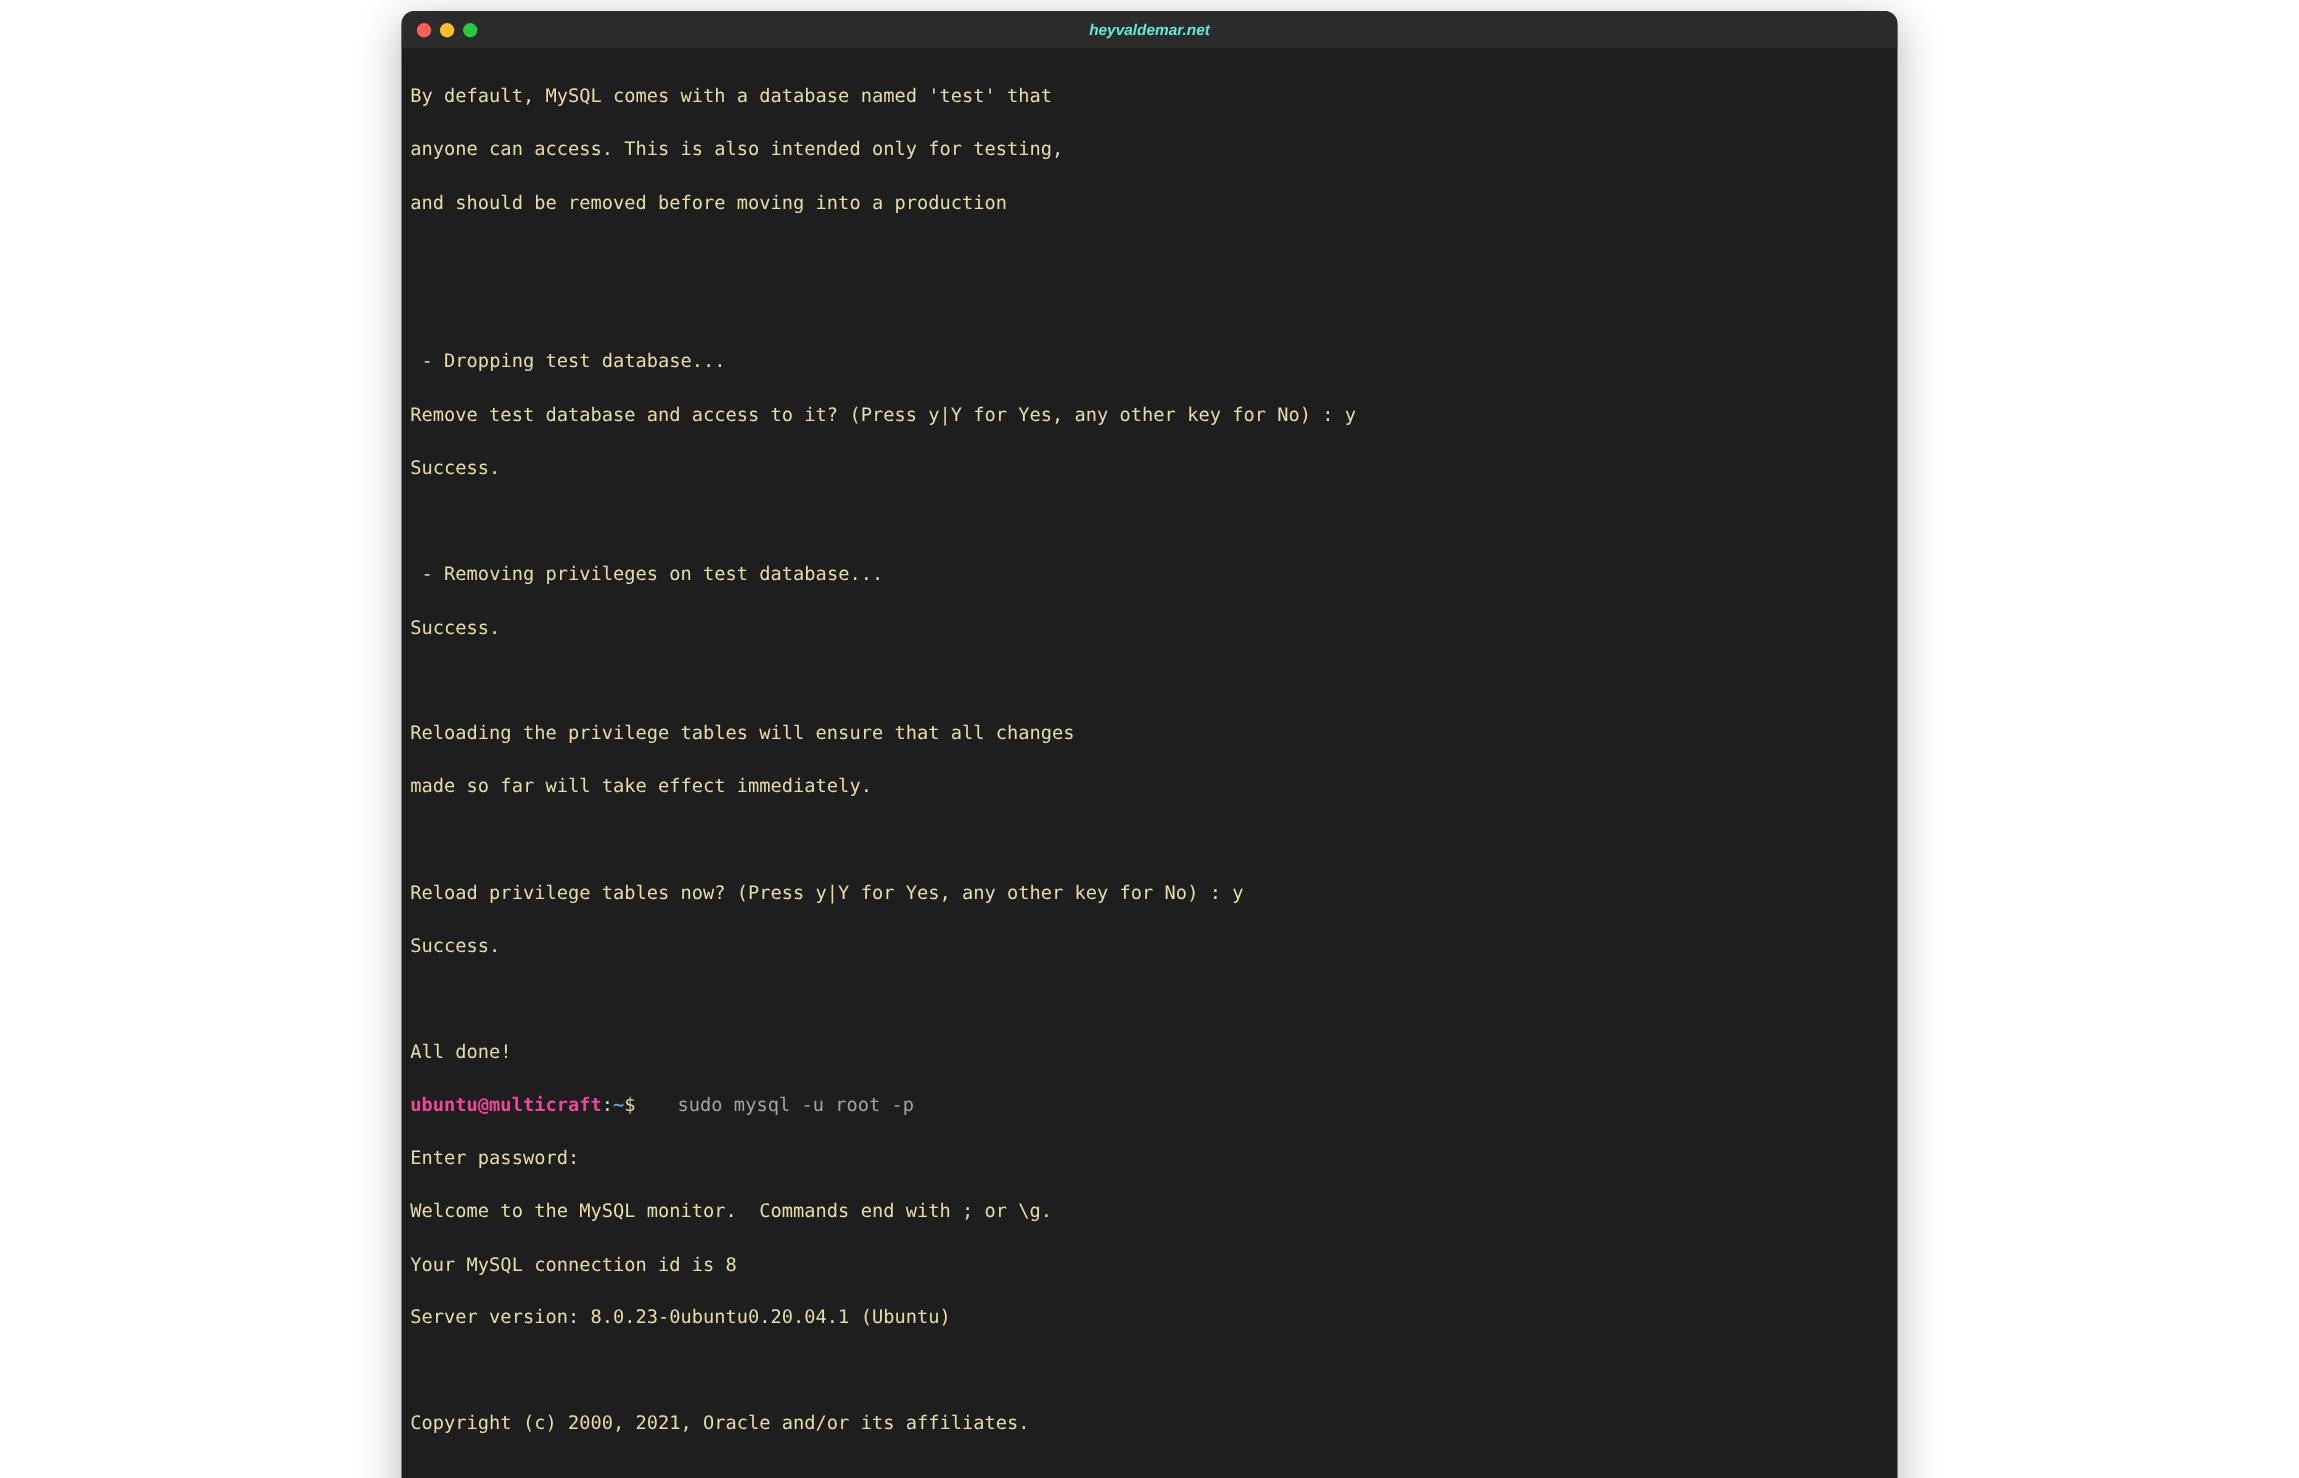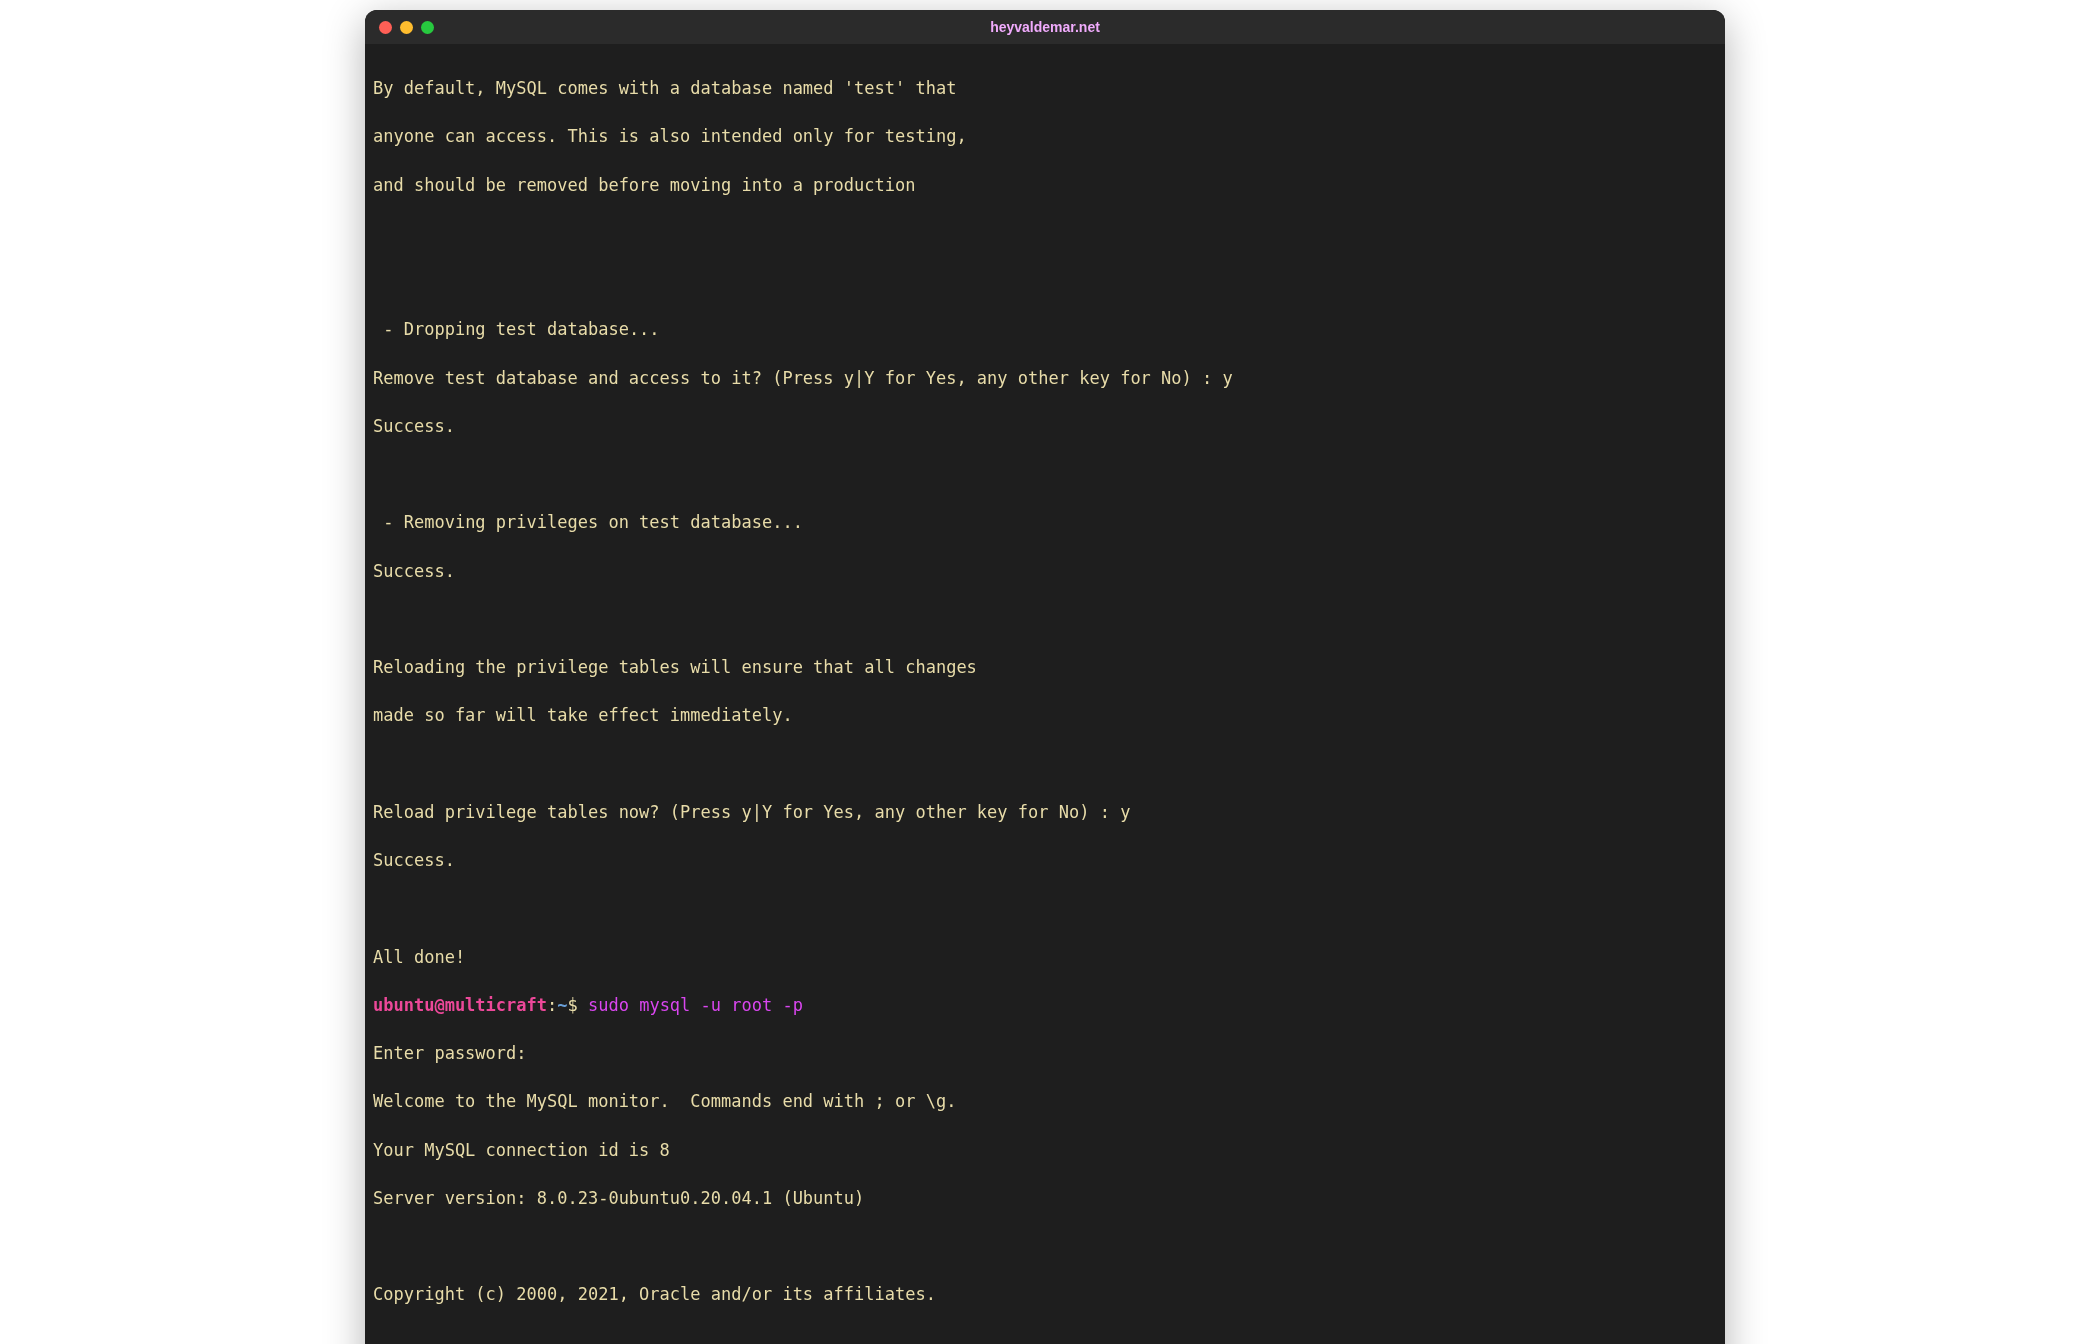--- a/index.html
+++ b/index.html
@@ -40,25 +40,26 @@
     }
     .light {
       width: 13px;
       height: 13px;
       border-radius: 50%;
     }
     .light.red { background: #ff5f56; }
     .light.yellow { background: #ffbd2e; }
     .light.green { background: #27c93f; }
     .window-title {
-      color: #f0abfc;
+      color: #5eead4;
       font-size: 14px;
       font-weight: 600;
       margin: 16px auto;
       font-family: -apple-system, BlinkMacSystemFont, "Segoe UI", sans-serif;
+      font-style: italic;
     }
     .terminal-body {
       padding: 8px 8px 4px 8px;
       font-size: 17px;
       line-height: 1.42;
       color: #e8dca9;
       white-space: pre-wrap;
       word-break: break-all;
     }
     .term-line {
@@ -72,21 +73,22 @@
       color: #e8dca9;
     }
     .prompt-path {
       color: #6aa0d8;
       font-weight: bold;
     }
     .prompt-symbol {
       color: #e8dca9;
     }
     .command {
-      color: #d946ef;
+      color: #a3a3a3;
+      margin-left: 28px;
     }
   </style>
 </head>
 <body>
 
 <div class="terminal-window">
   <div class="title-bar">
     <div class="traffic-lights">
       <div class="light red"></div>
       <div class="light yellow"></div>

